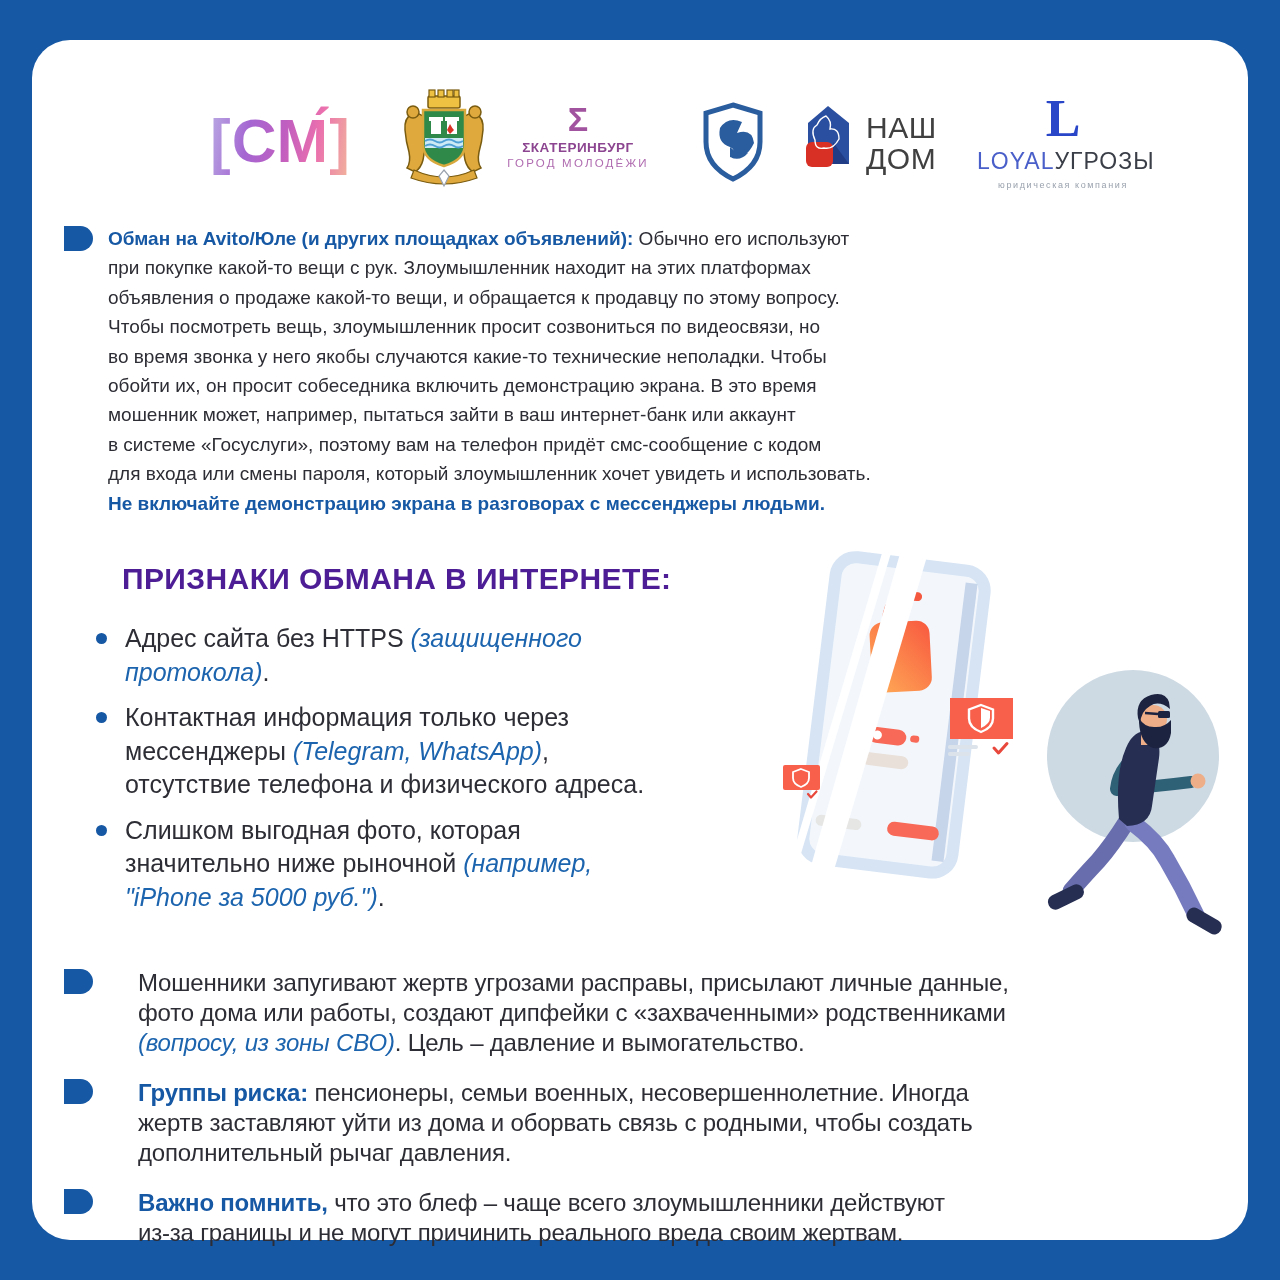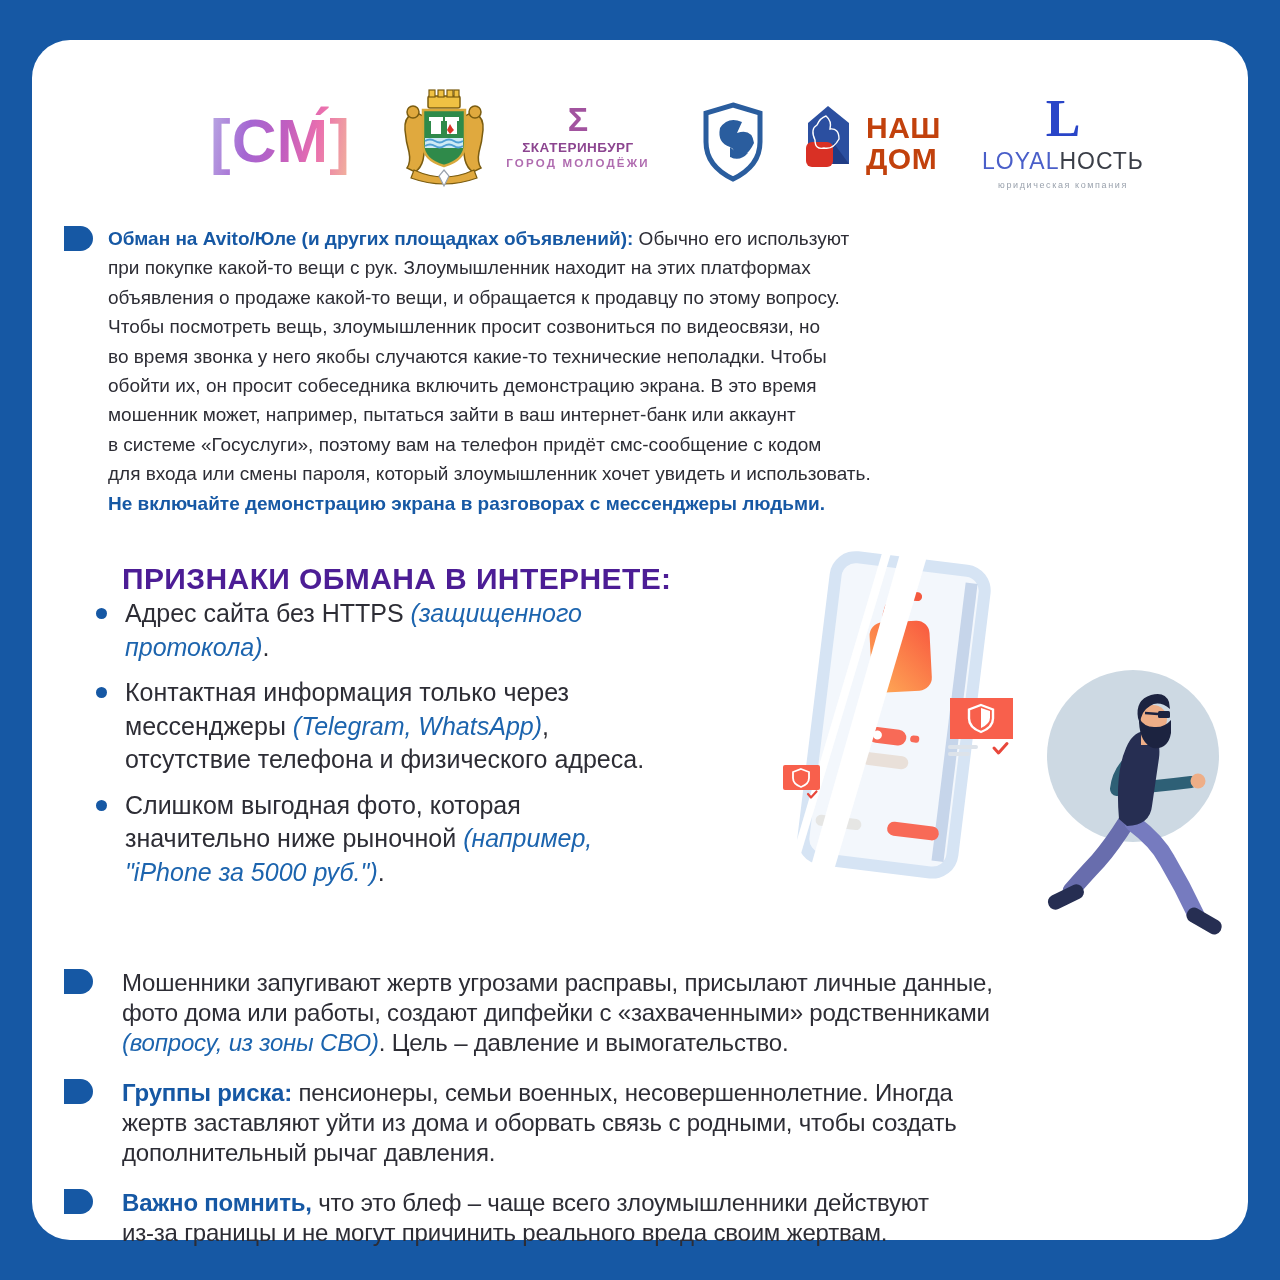--- a/index.html
+++ b/index.html
@@ -16,47 +16,47 @@
 
   
   .logo{position:absolute;}
   .logo-sm{left:178px;top:66px;font-size:62px;font-weight:800;letter-spacing:1px;
     background:linear-gradient(100deg,#b9abe4 0%,#a566d2 28%,#c05ec0 52%,#ea6fae 74%,#f2b79b 100%);
     -webkit-background-clip:text;background-clip:text;color:transparent;line-height:70px;}
   .logo-herb{left:366px;top:46px;}
   .logo-ekb{left:470px;top:62px;width:152px;text-align:center;color:#8c4590;}
   .ekb-mark{font-size:34px;font-weight:800;color:#a2539f;line-height:34px;}
   .ekb-line1{font-size:13.5px;font-weight:800;letter-spacing:.5px;margin-top:4px;}
-  .ekb-line2{font-size:11.5px;font-weight:700;letter-spacing:2.2px;color:#b06cb0;margin-top:2px;}
+  .ekb-line2{font-size:11.5px;font-weight:400;letter-spacing:2.2px;color:#b06cb0;margin-top:2px;}
   .logo-shield{left:668px;top:60px;}
   .logo-nashdom{left:772px;top:64px;display:flex;align-items:center;gap:14px;}
-  .nashdom-text{font-size:30px;font-weight:700;color:#c2410c;line-height:31px;white-space:pre-line;letter-spacing:.5px;}
+  .nashdom-text{font-size:30px;font-weight:400;color:#404040;line-height:31px;white-space:pre-line;letter-spacing:.5px;}
   .logo-loyal{left:945px;top:52px;width:172px;text-align:center;}
   .loyal-mark{font-family:"Liberation Serif",serif;font-size:52px;font-weight:700;color:#2945c8;line-height:54px;}
   .loyal-words{font-size:23px;letter-spacing:1px;margin-top:2px;}
   .loyal-blue{color:#4a5fc9;}
   .loyal-dark{color:#3a3e47;}
   .loyal-sub{font-size:9px;color:#9aa2ad;letter-spacing:1.6px;margin-top:5px;}
 
   
   .intro{position:absolute;left:76px;top:184px;width:1150px;font-size:19px;line-height:29.4px;
          color:#2d2d35;white-space:pre-line;}
   .blue-bold{color:#1658a4;font-weight:700;}
   .em-blue{color:#1c64ae;font-style:italic;}
 
   
   .signs-title{position:absolute;left:90px;top:522px;font-size:30px;font-weight:800;color:#4c1d95;letter-spacing:.4px;}
-  .signs-list{position:absolute;left:64px;top:557px;width:660px;list-style:none;margin:0;padding:0;}
+  .signs-list{position:absolute;left:64px;top:582px;width:660px;list-style:none;margin:0;padding:0;}
   .signs-list li{position:relative;padding-left:29px;margin-bottom:12px;font-size:25px;line-height:33.5px;color:#2d2d35;white-space:pre-line;}
   .dot{position:absolute;left:0;top:11px;width:11px;height:11px;border-radius:50%;background:#1658a4;}
 
   
   .threats-title{position:absolute;left:32px;top:886px;width:1216px;text-align:center;font-size:29px;
     font-weight:800;font-style:italic;color:#1658a4;letter-spacing:.2px;}
-  .para{position:absolute;left:90px;width:1140px;font-size:24px;line-height:29.8px;letter-spacing:-0.2px;
+  .para{position:absolute;left:106px;width:1140px;font-size:24px;line-height:29.8px;letter-spacing:-0.2px;
         color:#2d2d35;white-space:pre-line;}
   .para-1{top:928px;}
   .para-2{top:1038px;}
   .para-3{top:1148px;}
 
   .illus{position:absolute;left:735px;top:495px;}
 </style>
 </head>
 <body>
 
@@ -113,21 +113,21 @@
         <rect x="2" y="38" width="27" height="25" rx="6" fill="#d93025"></rect>
         <path d="M29 38 L45 60 L29 60 Z" fill="#203c85"></path>
         <path d="M22 12 q6 5 4 13 q9 -1 9 10 q-6 11 -15 9 q-9 2 -9 -8 q-5 -11 2 -15 q3 -7 9 -9 Z" fill="none" stroke="#ffffff" stroke-width="1.4"></path>
       </svg>
       <div class="nashdom-text">НАШ
 ДОМ</div>
     </div>
 
     <div class="logo logo-loyal">
       <div class="loyal-mark">L</div>
-      <div class="loyal-words"><span class="loyal-blue">LOYAL</span><span class="loyal-dark">НОСТЬ</span></div>
+      <div class="loyal-words"><span class="loyal-blue">LOYAL</span><span class="loyal-dark">УГРОЗЫ</span></div>
       <div class="loyal-sub">юридическая компания</div>
     </div>
 
     <div class="pill pill-intro"></div>
     <div class="pill pill-p1"></div>
     <div class="pill pill-p2"></div>
     <div class="pill pill-p3"></div>
 
     <div class="intro"><span class="blue-bold">Обман на Avito/Юле (и других площадках объявлений):</span><span> Обычно его используют
 при покупке какой-то вещи с рук. Злоумышленник находит на этих платформах

